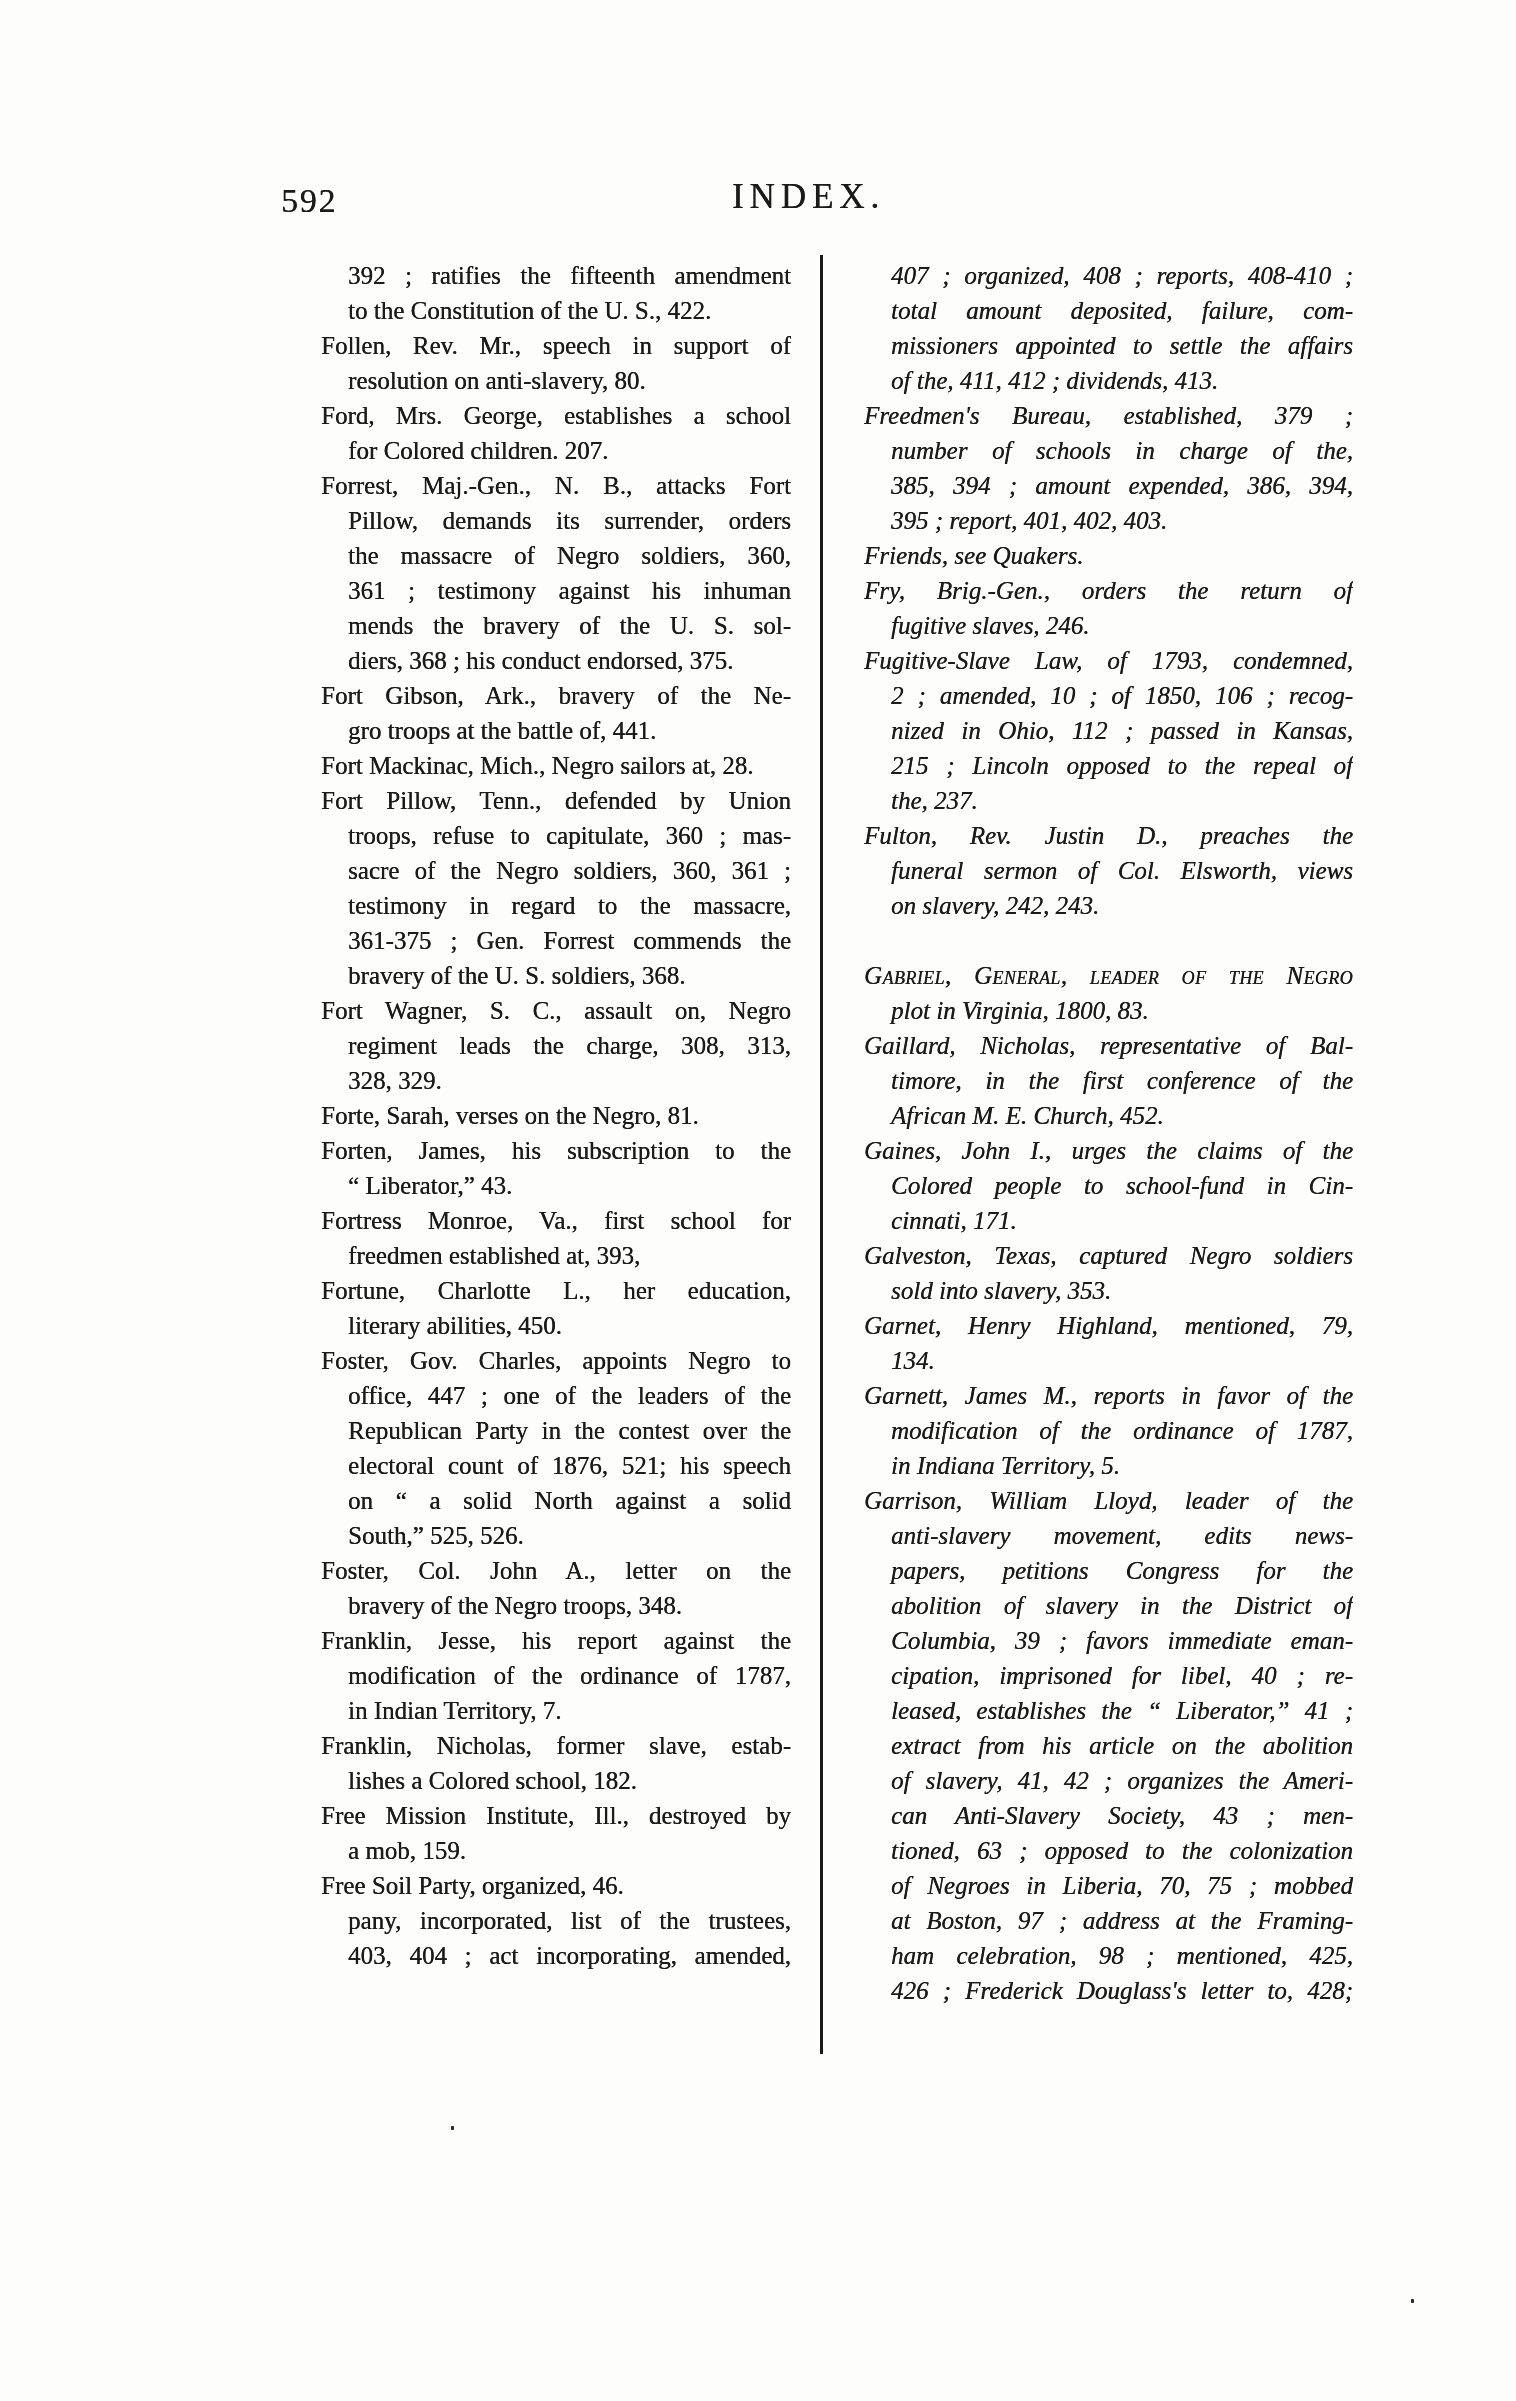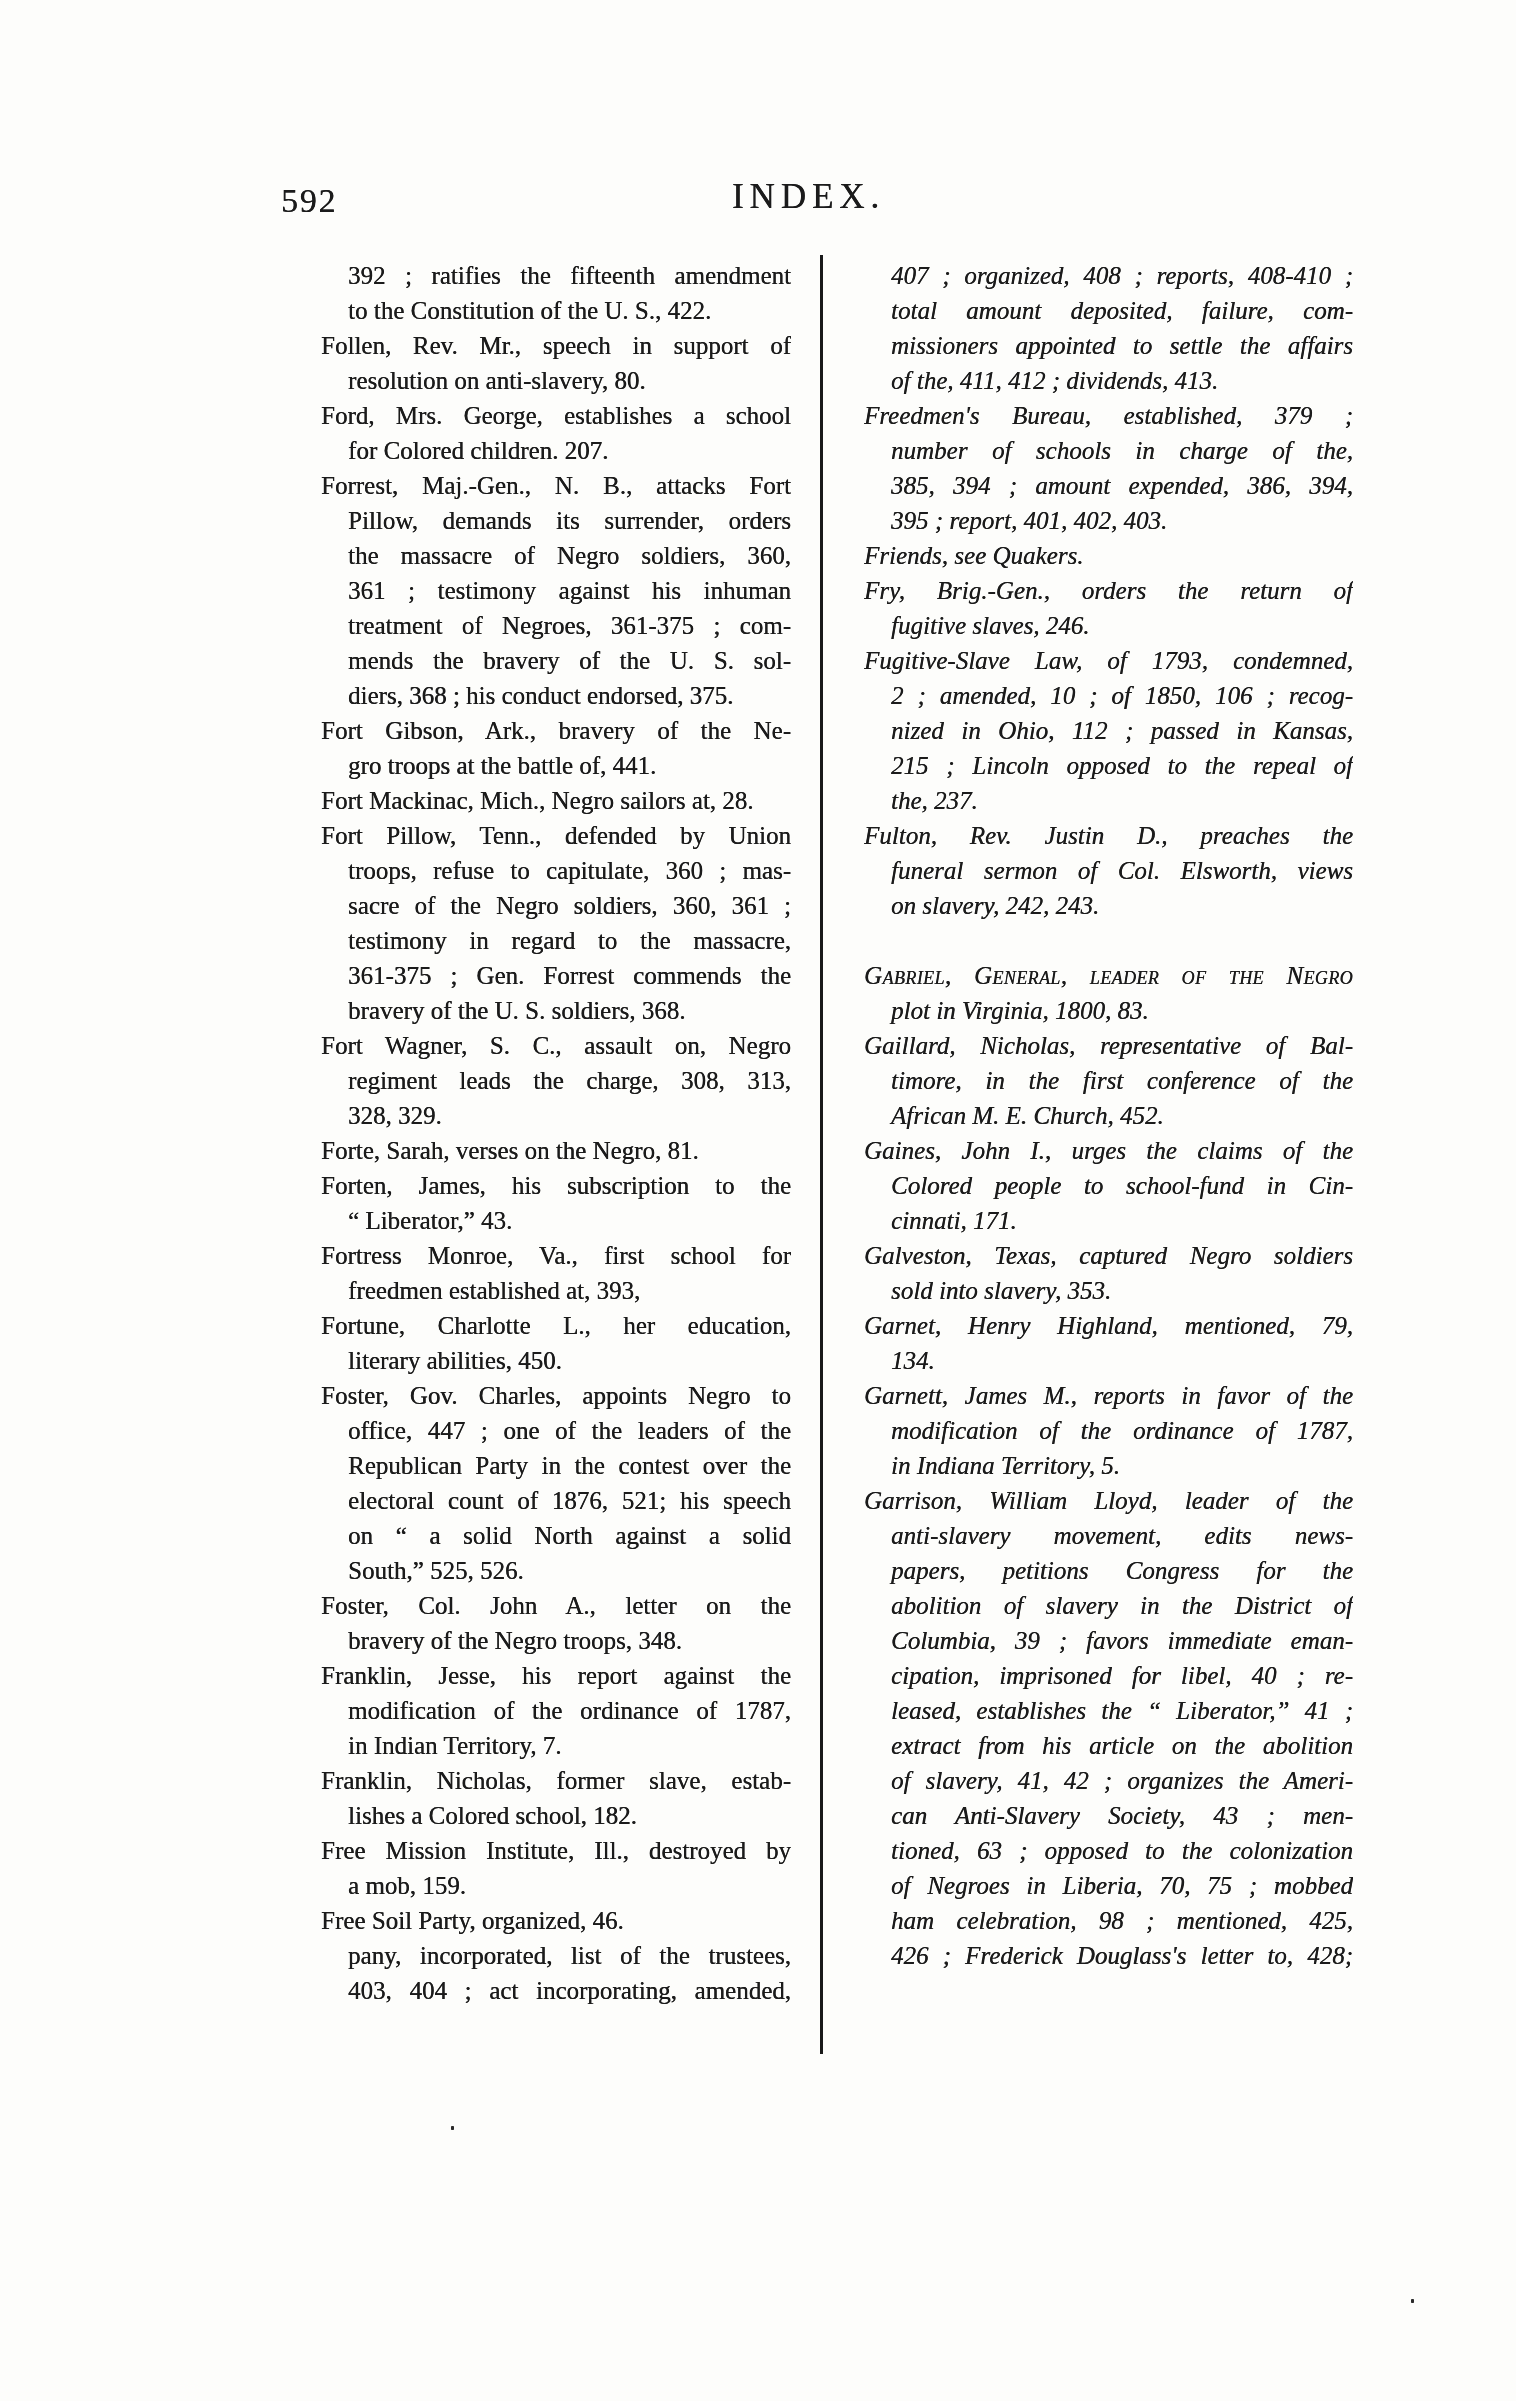--- a/index.html
+++ b/index.html
@@ -83,21 +83,20 @@
     <div class="line indent just">392 ; ratifies the fifteenth amendment</div>
     <div class="line indent">to the Constitution of the U. S., 422.</div>
     <div class="line just">Follen, Rev. Mr., speech in support of</div>
     <div class="line indent">resolution on anti-slavery, 80.</div>
     <div class="line just">Ford, Mrs. George, establishes a school</div>
     <div class="line indent">for Colored children. 207.</div>
     <div class="line just">Forrest, Maj.-Gen., N. B., attacks Fort</div>
     <div class="line indent just">Pillow, demands its surrender, orders</div>
     <div class="line indent just">the massacre of Negro soldiers, 360,</div>
     <div class="line indent just">361 ; testimony against his inhuman</div>
-    <div class="line indent just">treatment of Negroes, 361-375 ; com-</div>
     <div class="line indent just">mends the bravery of the U. S. sol-</div>
     <div class="line indent">diers, 368 ; his conduct endorsed, 375.</div>
     <div class="line just">Fort Gibson, Ark., bravery of the Ne-</div>
     <div class="line indent">gro troops at the battle of, 441.</div>
     <div class="line">Fort Mackinac, Mich., Negro sailors at, 28.</div>
     <div class="line just">Fort Pillow, Tenn., defended by Union</div>
     <div class="line indent just">troops, refuse to capitulate, 360 ; mas-</div>
     <div class="line indent just">sacre of the Negro soldiers, 360, 361 ;</div>
     <div class="line indent just">testimony in regard to the massacre,</div>
     <div class="line indent just">361-375 ; Gen. Forrest commends the</div>
@@ -175,19 +174,20 @@
     <div class="line indent just">papers, petitions Congress for the</div>
     <div class="line indent just">abolition of slavery in the District of</div>
     <div class="line indent just">Columbia, 39 ; favors immediate eman-</div>
     <div class="line indent just">cipation, imprisoned for libel, 40 ; re-</div>
     <div class="line indent just">leased, establishes the “ Liberator,” 41 ;</div>
     <div class="line indent just">extract from his article on the abolition</div>
     <div class="line indent just">of slavery, 41, 42 ; organizes the Ameri-</div>
     <div class="line indent just">can Anti-Slavery Society, 43 ; men-</div>
     <div class="line indent just">tioned, 63 ; opposed to the colonization</div>
     <div class="line indent just">of Negroes in Liberia, 70, 75 ; mobbed</div>
+    <div class="line indent just">at Boston, 97 ; address at the Framing-</div>
     <div class="line indent just">ham celebration, 98 ; mentioned, 425,</div>
     <div class="line indent just">426 ; Frederick Douglass's letter to, 428;</div>
   </div>
 
 <div class="speck s1"></div>
 <div class="speck s2"></div>
 
 
 </body></html>

